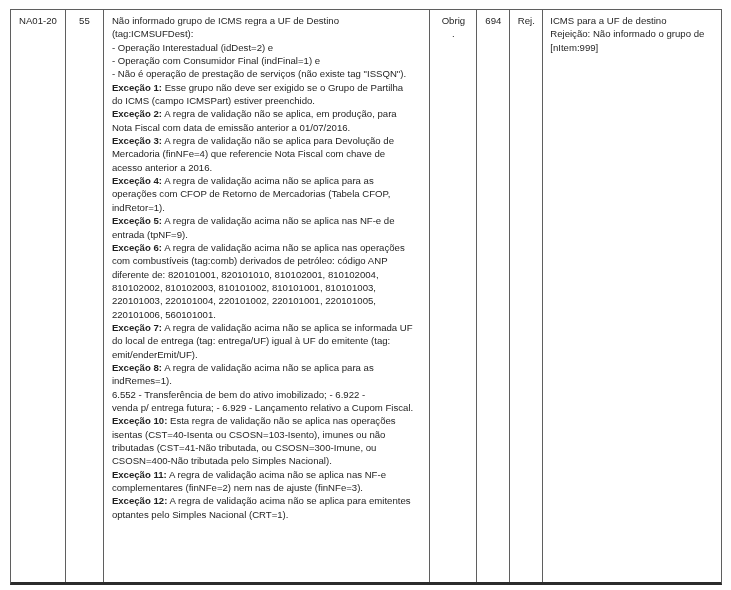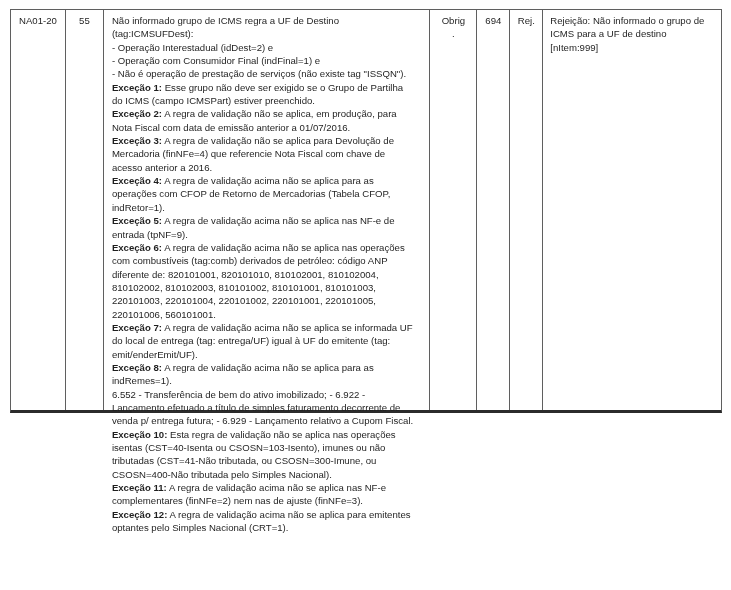--- a/index.html
+++ b/index.html
@@ -8,21 +8,21 @@
     --text:#1f1f1f;
     --bg:#ffffff;
   }
   html,body{margin:0;padding:0;}
   body{
     width:731px;height:590px;background:var(--bg);
     font-family:"Liberation Sans", sans-serif;
     position:relative;overflow:hidden;
   }
   .rule-table{
-    position:absolute;left:10px;top:9px;width:712px;height:404px;
+    position:absolute;left:10px;top:9px;width:712px;height:576px;
     box-sizing:border-box;
     border:1px solid var(--border);
     border-bottom:3px solid var(--border-heavy);
     display:flex;align-items:stretch;background:var(--bg);
   }
   .cell{
     box-sizing:border-box;
     border-right:1px solid var(--border);
     padding-top:4px;
     font-size:9.6px;line-height:13.35px;color:var(--text);
@@ -74,21 +74,20 @@
       <div class="line">diferente de: 820101001, 820101010, 810102001, 810102004,</div>
       <div class="line">810102002, 810102003, 810101002, 810101001, 810101003,</div>
       <div class="line">220101003, 220101004, 220101002, 220101001, 220101005,</div>
       <div class="line">220101006, 560101001.</div>
       <div class="line"><span class="xl">Exceção 7:</span> A regra de validação acima não se aplica se informada UF</div>
       <div class="line">do local de entrega (tag: entrega/UF) igual à UF do emitente (tag:</div>
       <div class="line">emit/enderEmit/UF).</div>
       <div class="line"><span class="xl">Exceção 8:</span> A regra de validação acima não se aplica para as</div>
       <div class="line">indRemes=1).</div>
       <div class="line">6.552 - Transferência de bem do ativo imobilizado; - 6.922 -</div>
-      <div class="line">Lançamento efetuado a título de simples faturamento decorrente de</div>
       <div class="line">venda p/ entrega futura; - 6.929 - Lançamento relativo a Cupom Fiscal.</div>
       <div class="line"><span class="xl">Exceção 10:</span> Esta regra de validação não se aplica nas operações</div>
       <div class="line">isentas (CST=40-Isenta ou CSOSN=103-Isento), imunes ou não</div>
       <div class="line">tributadas (CST=41-Não tributada, ou CSOSN=300-Imune, ou</div>
       <div class="line">CSOSN=400-Não tributada pelo Simples Nacional).</div>
       <div class="line"><span class="xl">Exceção 11:</span> A regra de validação acima não se aplica nas NF-e</div>
       <div class="line">complementares (finNFe=2) nem nas de ajuste (finNFe=3).</div>
       <div class="line"><span class="xl">Exceção 12:</span> A regra de validação acima não se aplica para emitentes</div>
       <div class="line">optantes pelo Simples Nacional (CRT=1).</div>
     </div>
@@ -96,17 +95,17 @@
       <div class="line">Obrig</div>
       <div class="line">.</div>
     </div>
   <div class="cell c5 center">
     <span>694</span>
   </div>
   <div class="cell c6 center">
     <span>Rej.</span>
   </div>
   <div class="cell c7">
+      <div class="line">ICMS para a UF de destino</div>
       <div class="line">Rejeição: Não informado o grupo de</div>
-      <div class="line">ICMS para a UF de destino</div>
       <div class="line">[nItem:999]</div>
     </div>
 </div>
 
 </body></html>

